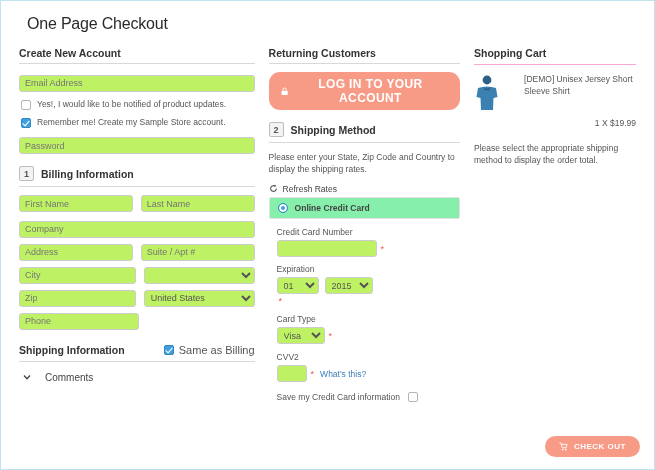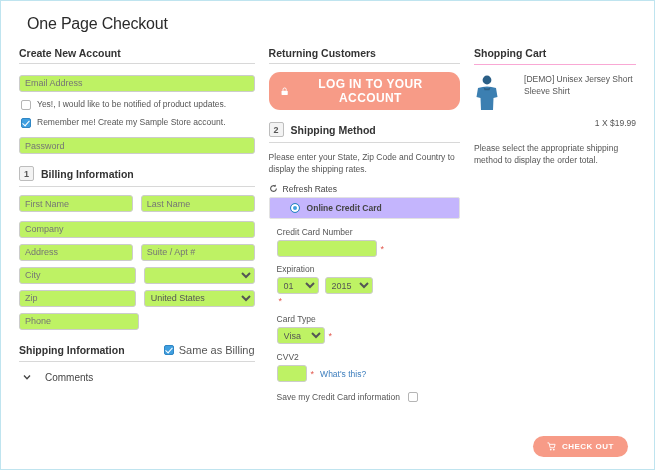--- a/index.html
+++ b/index.html
@@ -165,24 +165,24 @@
   .pay-head {
     font-size: 11px;
     font-weight: bold;
     color: #333;
     margin: 16px 0 8px 0;
   }
   .pay-option {
     display: flex;
     align-items: center;
     gap: 7px;
-    background: #c4b5fd;
+    background: #86efac;
     border: 1px solid #e2e2e2;
     border-radius: 2px;
-    padding: 5px 20px;
+    padding: 5px 8px;
     font-size: 8.5px;
     font-weight: bold;
     color: #444;
   }
   .pay-body { padding: 8px 4px 0 8px; }
   .lbl {
     font-size: 8.5px;
     color: #555;
     margin-bottom: 3px;
     display: block;
@@ -220,21 +220,21 @@
   }
   .cart-note {
     font-size: 8.5px;
     color: #555;
     line-height: 1.45;
     margin-top: 14px;
   }
 
   .checkout-wrap {
     position: absolute;
-    right: 26px;
+    right: 14px;
     bottom: 12px;
   }
   .checkout-btn {
     background: #f79b87;
     color: #fff;
     border: none;
     border-radius: 11px;
     font-size: 8px;
     font-weight: bold;
     letter-spacing: 0.5px;

